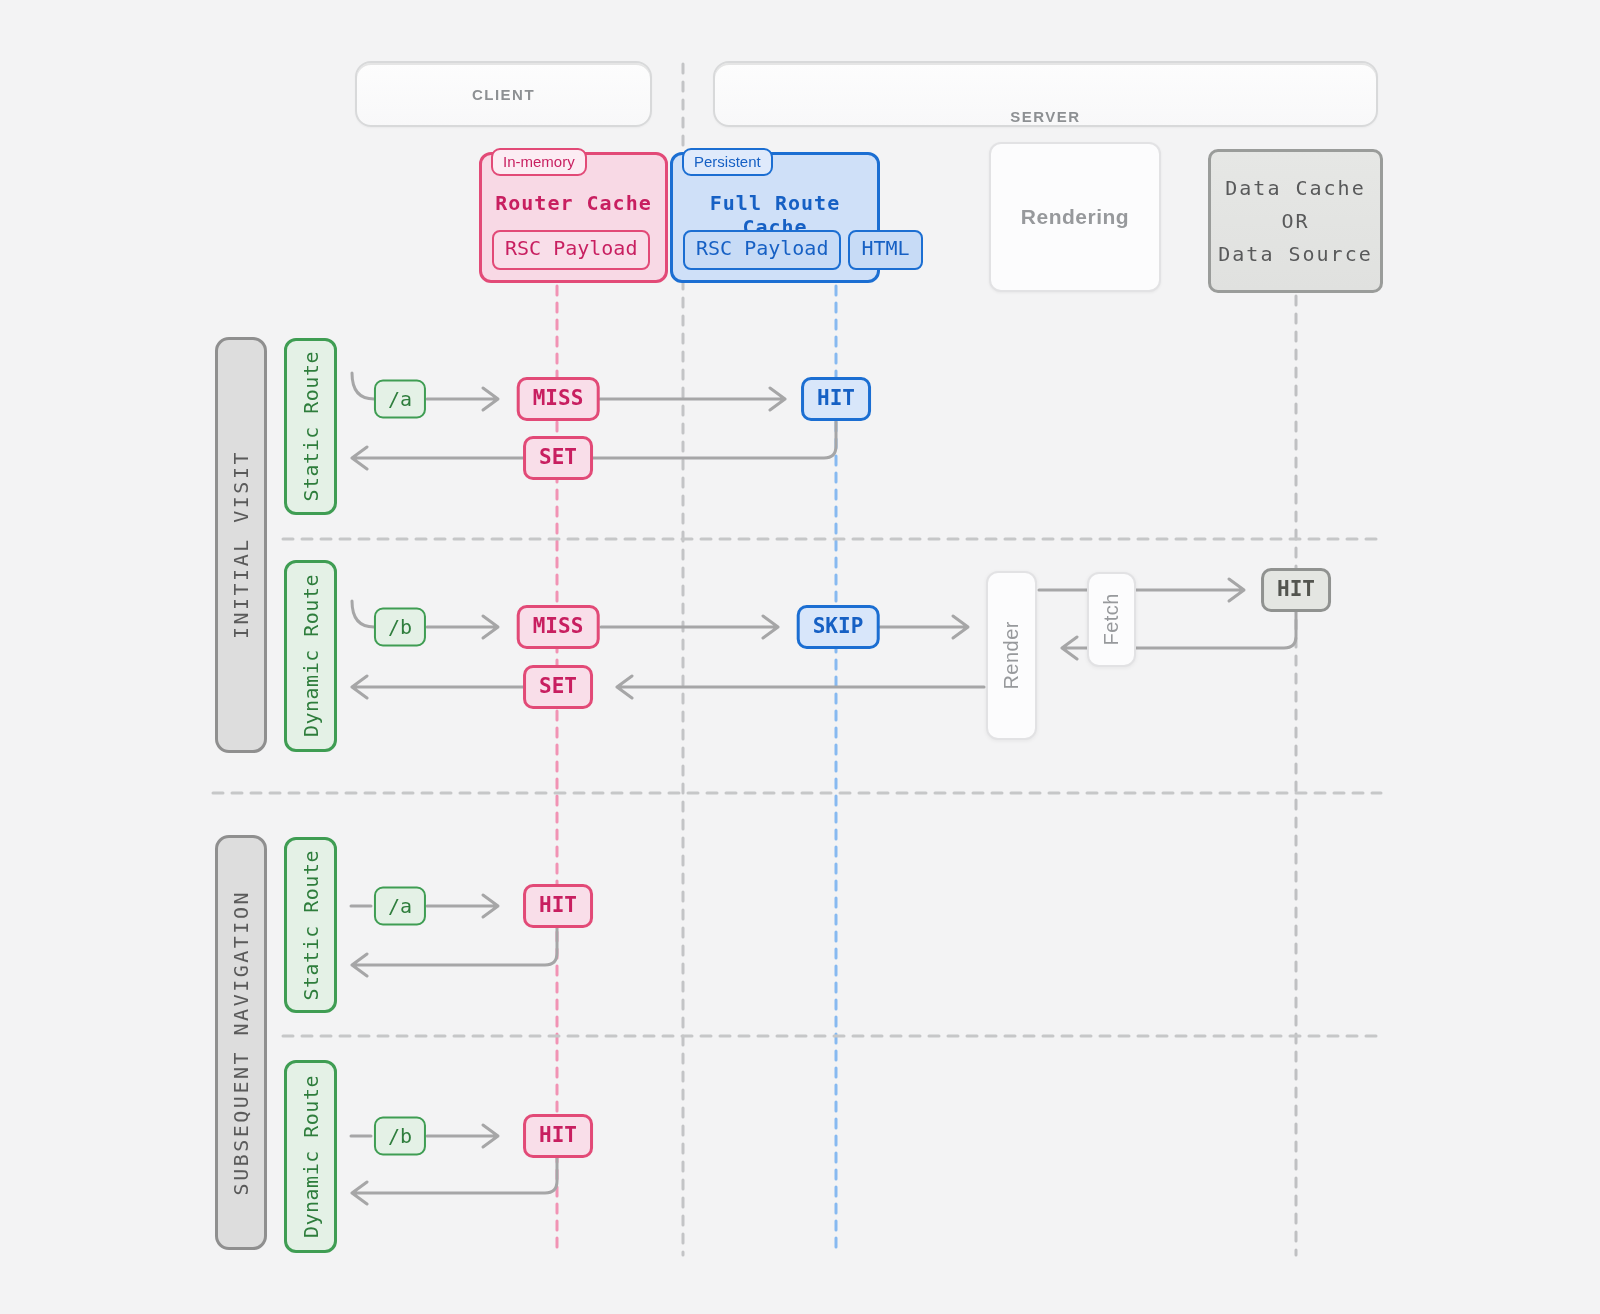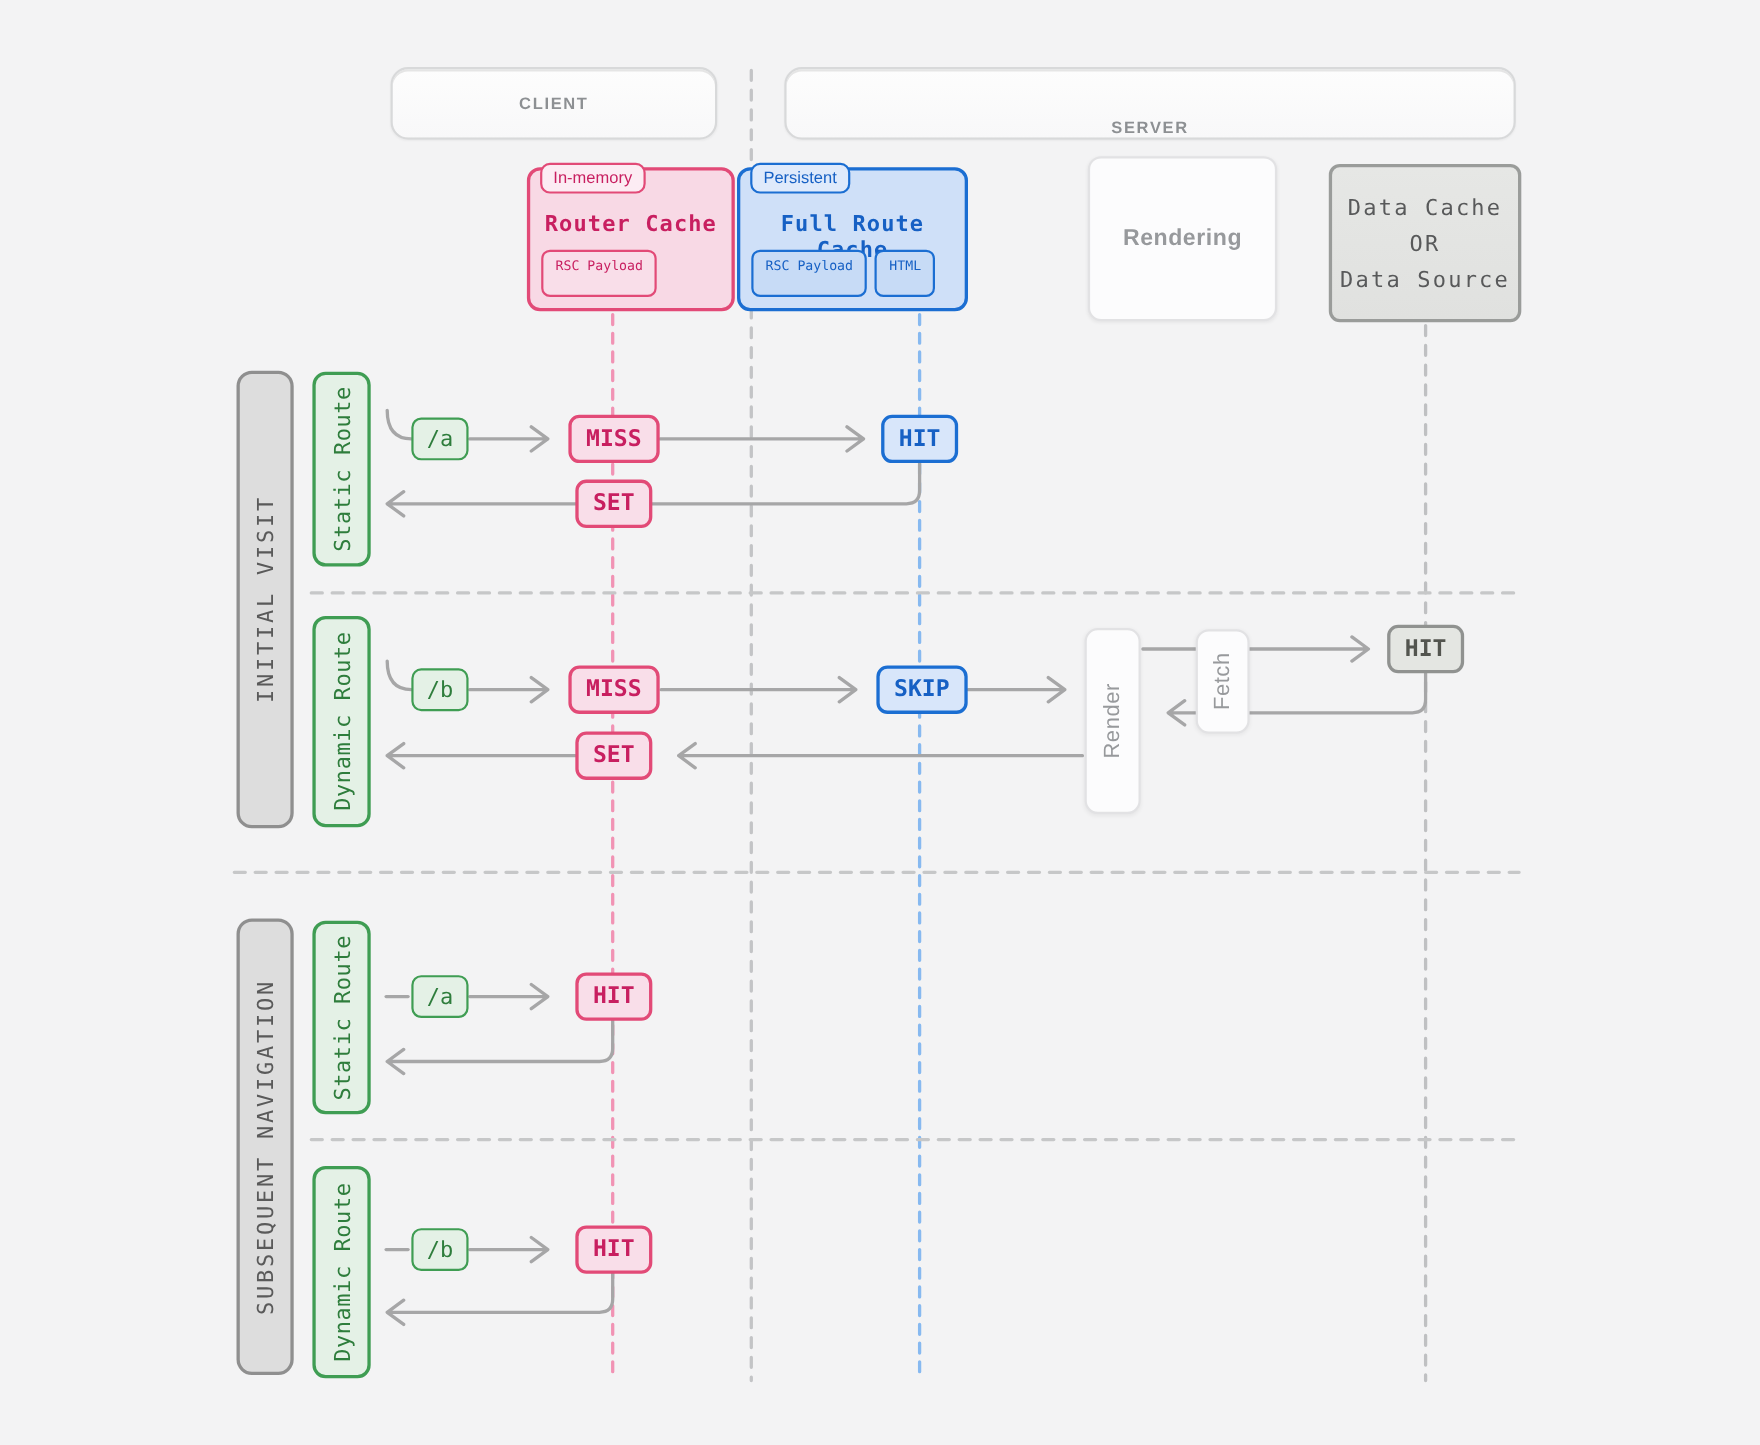--- a/index.html
+++ b/index.html
@@ -29,22 +29,22 @@
     color:var(--header-text,#8d9093);font-weight:bold;font-size:15px;letter-spacing:1.5px;
   }
 
   
   .cache-box{border-radius:12px;border:3px solid;padding:0;}
   .cache-box .box-title{position:absolute;left:0;right:0;top:36px;text-align:center;
     font-weight:bold;font-size:20px;letter-spacing:1px;}
   .corner-tag{position:absolute;left:9px;top:-7px;border:2.5px solid;border-radius:9px;
     font-size:15px;line-height:1;padding:4px 10px 5px;white-space:nowrap;}
   .chip-row{position:absolute;left:10px;bottom:10px;display:flex;gap:7px;}
-  .chip{border:2.5px solid;border-radius:8px;font-size:12px;line-height:1;
-    padding:6px 11px 21px;white-space:nowrap;}
+  .chip{border:2.5px solid;border-radius:8px;font-size:20px;line-height:1;
+    padding:6px 11px 10px;white-space:nowrap;}
 
   .pink.cache-box{border-color:var(--pink-border,#e24a77);background:var(--pink-fill,#f8d9e5);}
   .pink .box-title{color:var(--pink-text,#c81f60);}
   .pink .corner-tag{border-color:var(--pink-border,#e24a77);background:var(--pink-tag-fill,#fcecf3);color:var(--pink-text,#c81f60);}
   .pink .chip{border-color:var(--pink-border,#e24a77);background:var(--pink-badge-fill,#f9dee9);color:var(--pink-text,#c81f60);}
 
   .blue.cache-box{border-color:var(--blue-border,#1b6ed2);background:var(--blue-fill,#cfe0f8);}
   .blue .box-title{color:var(--blue-text,#1660c4);}
   .blue .corner-tag{border-color:var(--blue-border,#1b6ed2);background:var(--blue-tag-fill,#dfeafb);color:var(--blue-text,#1660c4);}
   .blue .chip{border-color:var(--blue-border,#1b6ed2);background:var(--blue-inner-fill,#c7dbf6);color:var(--blue-text,#1660c4);}

